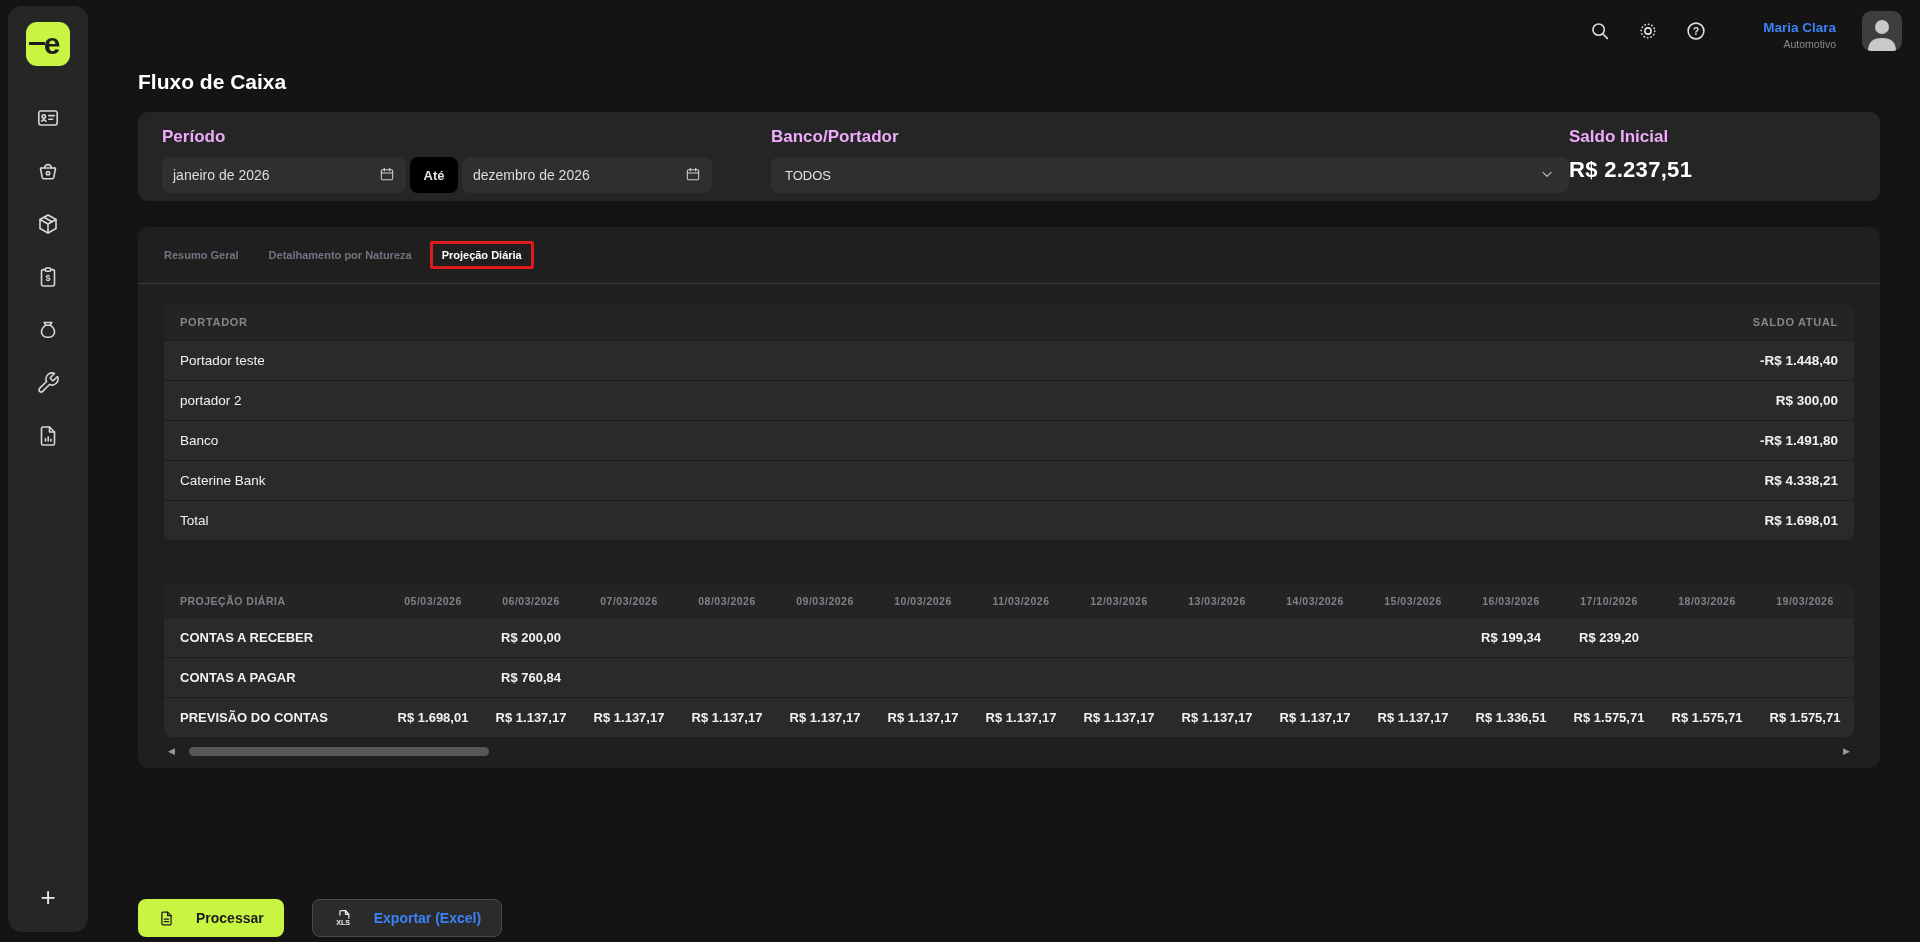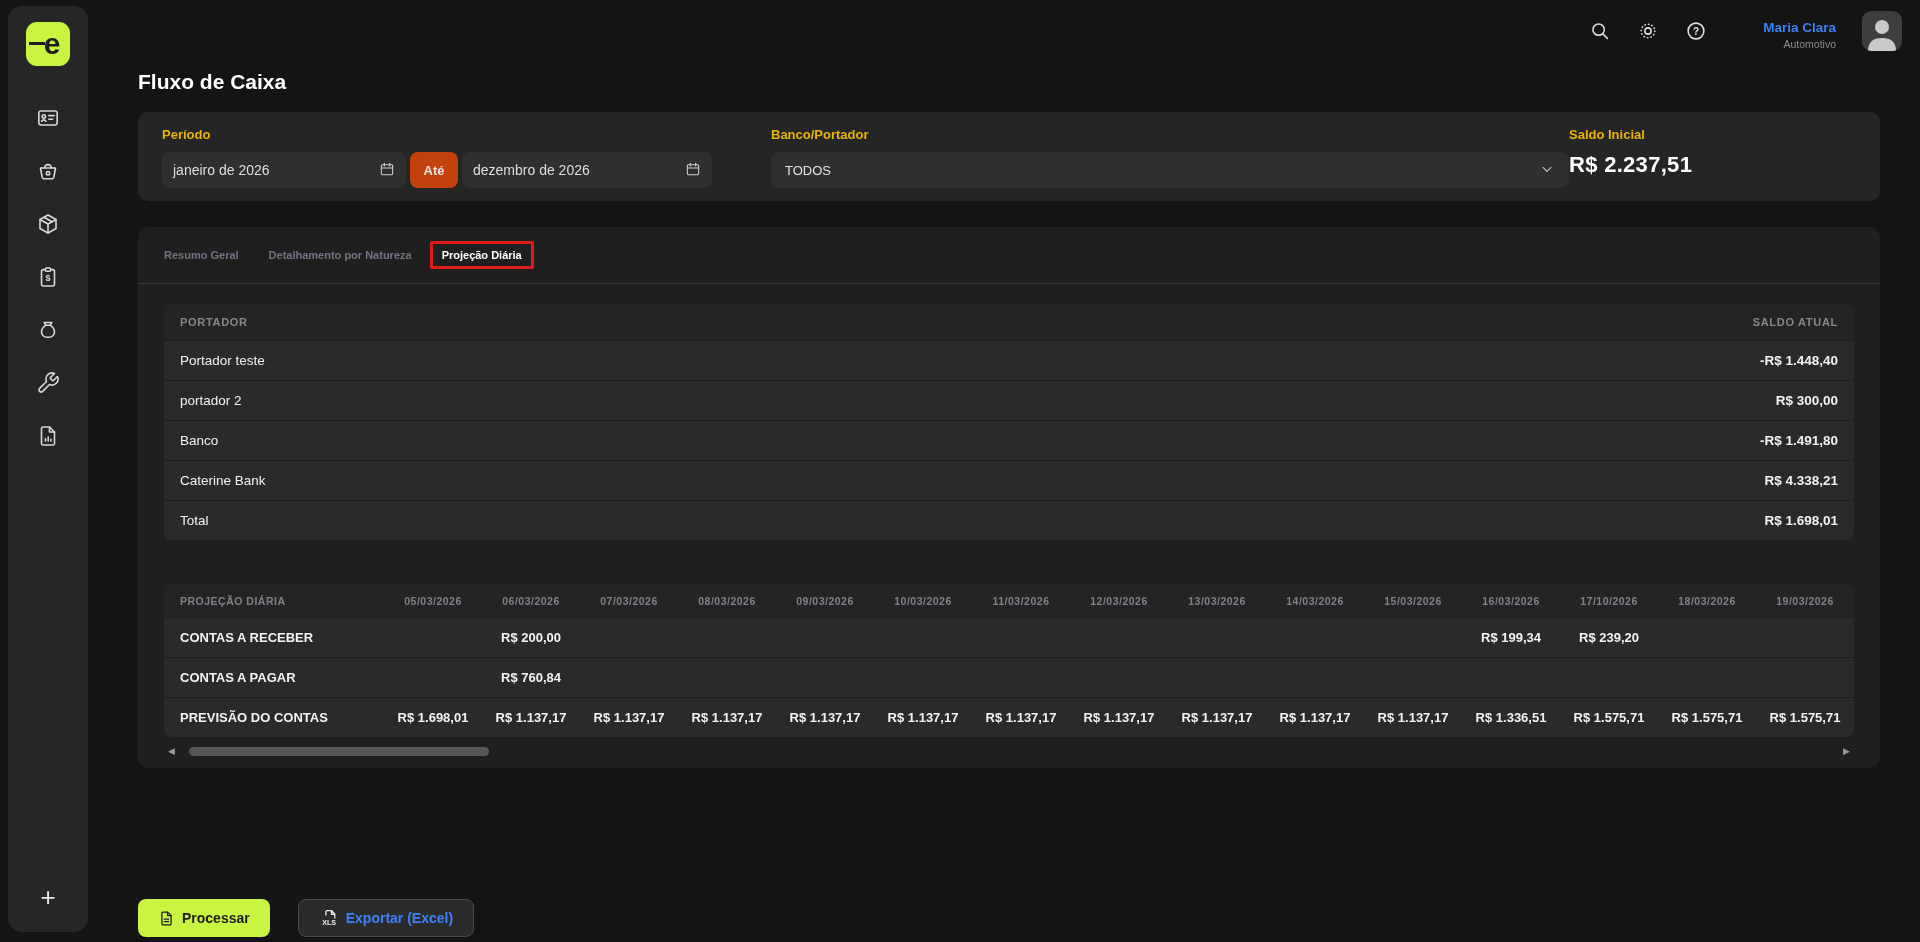--- a/index.html
+++ b/index.html
@@ -47,32 +47,32 @@
     width:40px; height:40px; border-radius:9px; background:#3e3e3e; overflow:hidden;
     display:flex; align-items:flex-end; justify-content:center; cursor:pointer;
   }
   
   .page-title { position:absolute; left:138px; top:70px; font-size:21px; font-weight:700; color:#fff; }
   .filter-card {
     position:absolute; left:138px; right:40px; top:112px; height:89px;
     background:#252525; border-radius:10px; padding:15px 24px 0 24px;
     display:flex; align-items:flex-start;
   }
-  .f-label { font-size:13px; font-weight:700; color:#eab308; margin-bottom:10px; }
+  .f-label { font-size:17px; font-weight:700; color:#f0abfc; margin-bottom:10px; }
   .f-period { width:552px; margin-right:57px; }
   .input-row { display:flex; gap:4px; }
   .date-input {
     height:36px; background:#2f2f2f; border-radius:8px; padding:0 11px;
     display:flex; align-items:center; justify-content:space-between;
     font-size:14px; color:#dedede; cursor:pointer;
   }
   .date-input.from { width:244px; }
   .date-input.to { width:250px; }
   .ate-chip {
-    height:36px; width:48px; background:#c2410c; border-radius:8px;
+    height:36px; width:48px; background:#000000; border-radius:8px;
     display:flex; align-items:center; justify-content:center;
     font-size:13px; font-weight:700; color:#e4e4e4;
   }
   .cal-icon svg { stroke:#cfcfcf; fill:none; stroke-width:1.6; stroke-linecap:round; }
   .f-bank { width:798px; }
   .select {
     height:36px; background:#2f2f2f; border-radius:8px; padding:0 14px;
     display:flex; align-items:center; justify-content:space-between;
     font-size:13px; color:#e4e4e4; cursor:pointer;
   }
@@ -114,21 +114,21 @@
   .t2-row { height:40px; background:#2a2a2a; border-top:1px solid #1d1d1d; }
   .t2-row .t2-label { padding-left:16px; font-size:13px; font-weight:700; color:#f2f2f2; }
   .t2-row .t2-val { text-align:center; font-size:13px; font-weight:600; color:#f2f2f2; }
   .hscroll { margin:8px 4px 0 4px; height:12px; display:flex; align-items:center; gap:4px; }
   .scroll-arrow { font-size:9px; color:#9a9a9a; cursor:pointer; line-height:1; }
   .scroll-track { flex:1; height:9px; position:relative; }
   .scroll-thumb { position:absolute; left:10px; top:0; width:300px; height:9px; background:#575757; border-radius:5px; cursor:grab; }
   
   .actions { position:absolute; left:138px; top:899px; display:flex; gap:28px; }
   .btn {
-    height:38px; border-radius:8px; display:flex; align-items:center; gap:7px;
+    height:38px; border-radius:8px; display:flex; align-items:center; gap:21px;
     padding:0 20px; font-size:14px; font-weight:700; cursor:pointer; border:none;
     font-family:"Liberation Sans", sans-serif;
   }
   .btn-process { background:#c8f542; color:#1d1d1d; }
   .btn-process svg { stroke:#1d1d1d; fill:none; stroke-width:1.8; stroke-linecap:round; stroke-linejoin:round; }
   .btn-export { background:#2b2b2b; color:#3b82f6; border:1px solid #4a4a4a; }
   .btn-export svg { stroke:#ececec; fill:none; stroke-width:1.5; stroke-linecap:round; stroke-linejoin:round; }
   .btn-export svg text { fill:#ececec; stroke:none; font-weight:700; }
 </style>
 </head>

